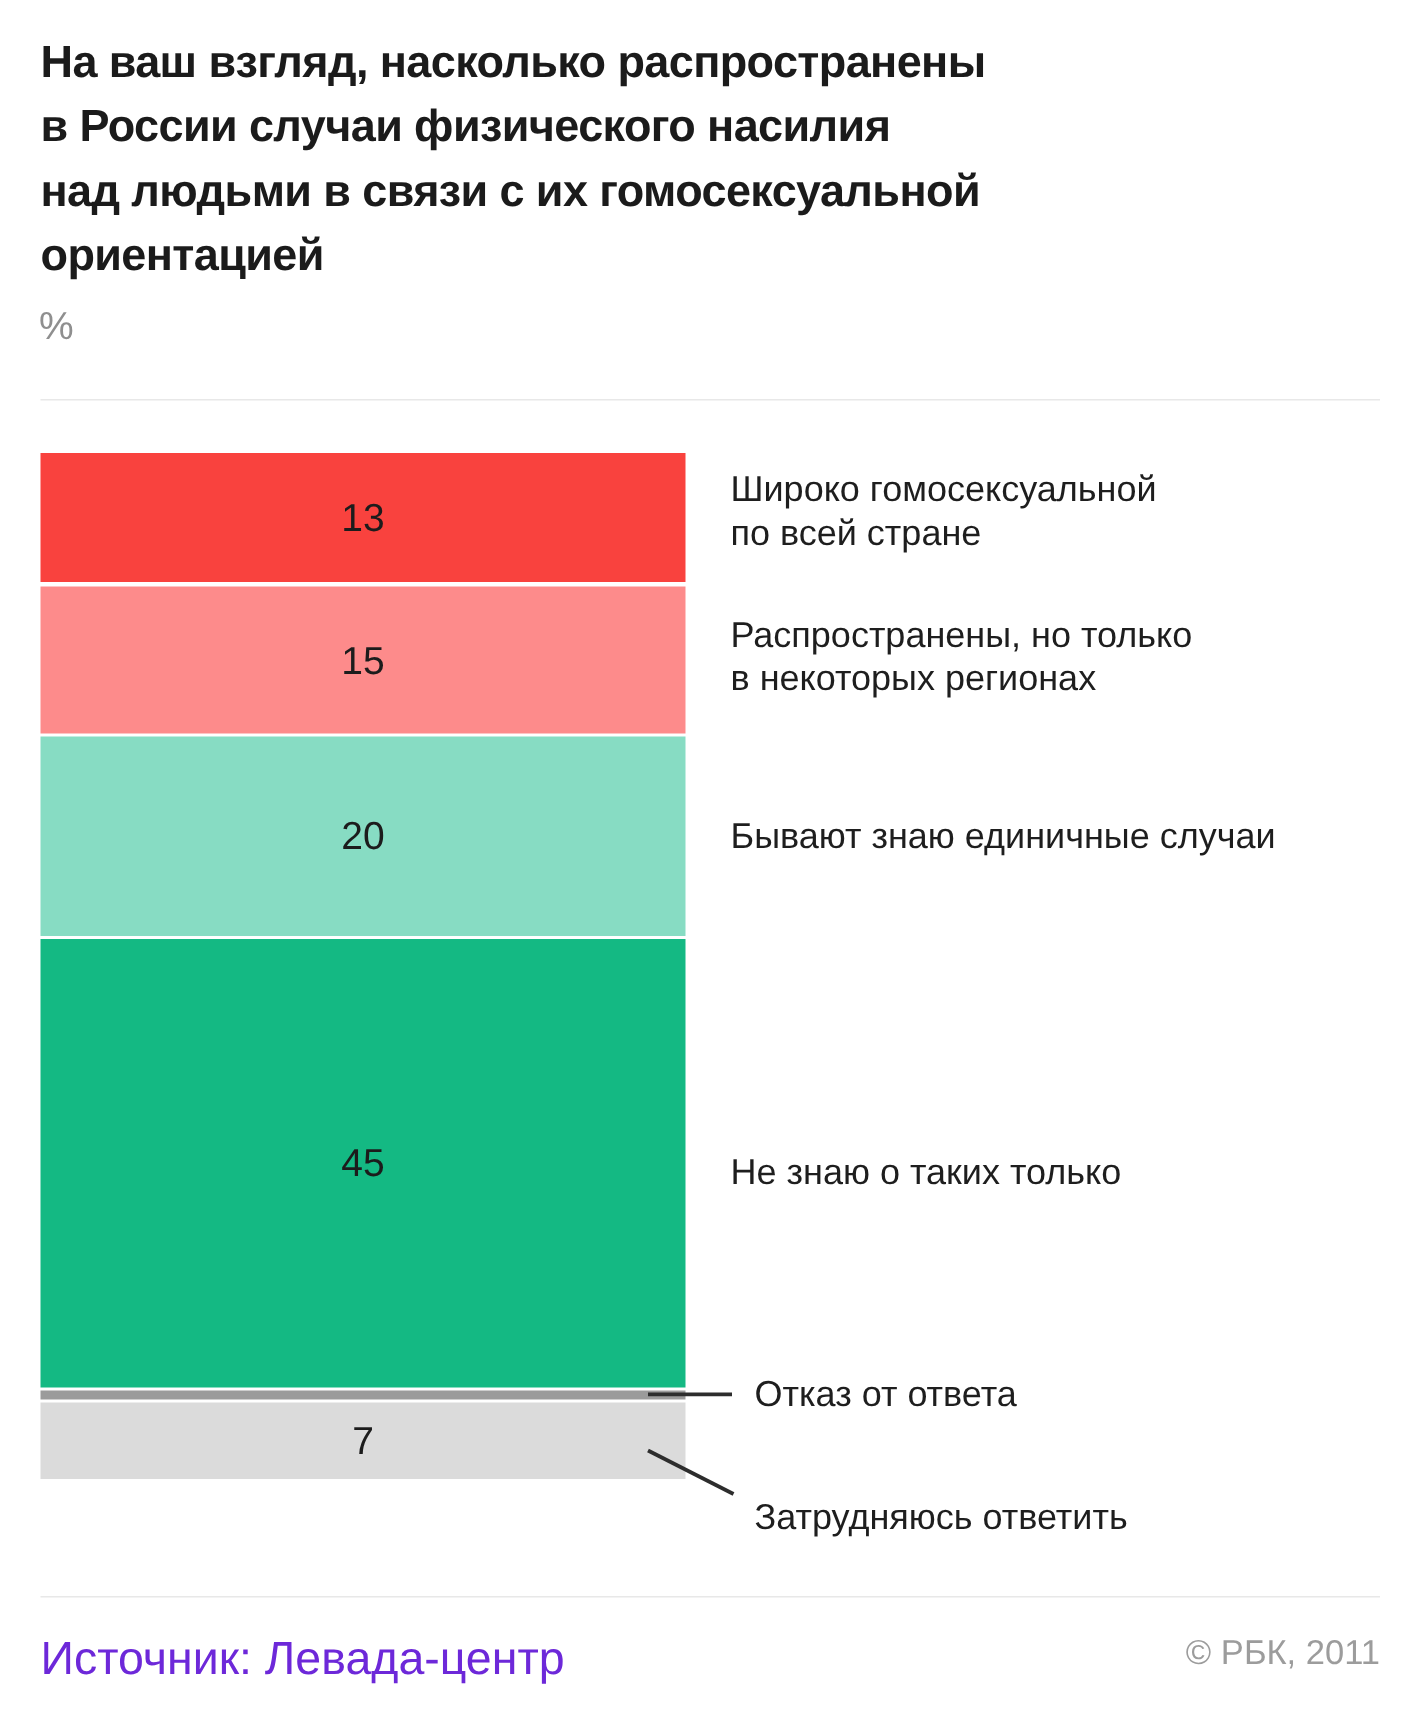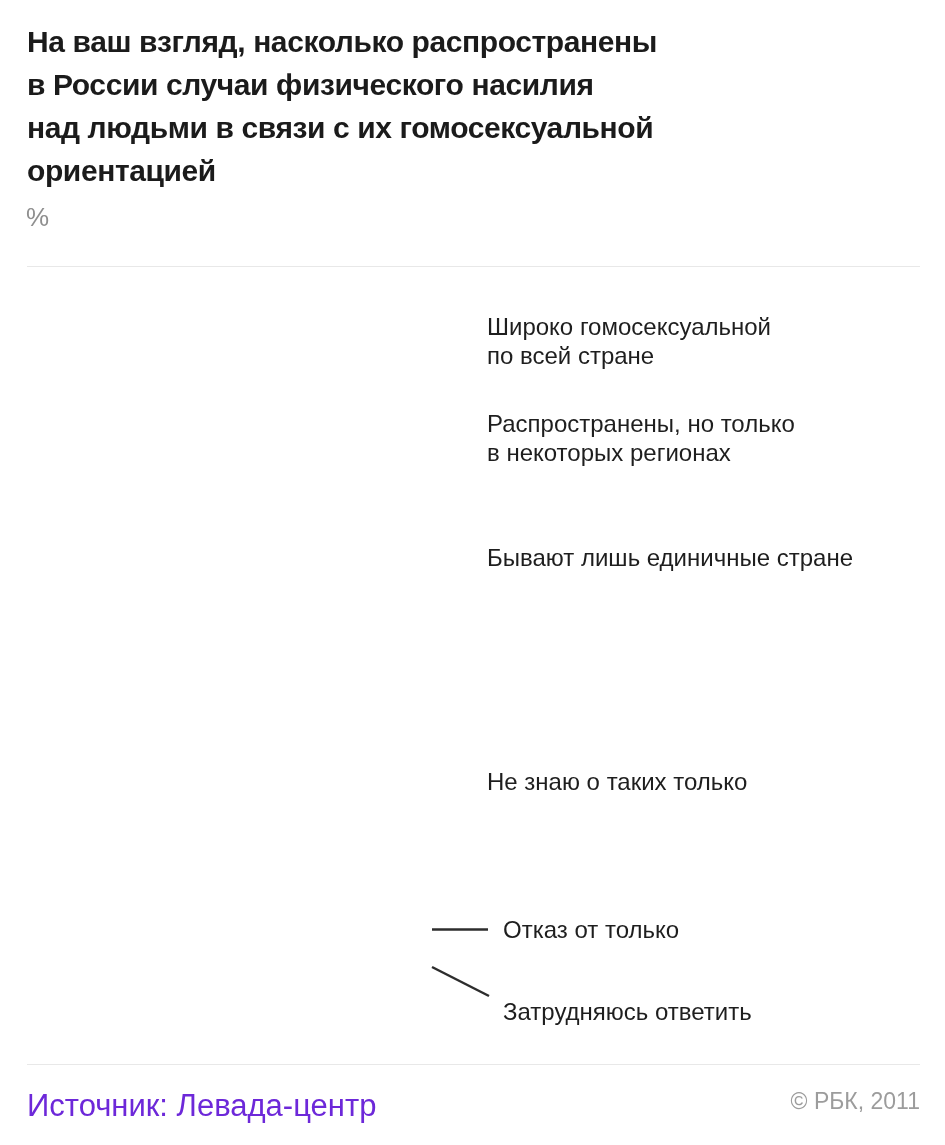--- a/index.html
+++ b/index.html
@@ -117,28 +117,47 @@
 
   <h1 class="title">На ваш взгляд, насколько распространены
 в России случаи физического насилия
 над людьми в связи с их гомосексуальной
 ориентацией</h1>
 
   <div class="unit-label">%</div>
 
   <div class="divider divider-top"></div>
 
+  <div class="bar">
+    <div class="seg seg-0" style="background: rgb(249, 66, 62);">
+      <span class="seg-value">13</span>
+    </div>
+    <div class="seg seg-1" style="background: rgb(253, 139, 139);">
+      <span class="seg-value">15</span>
+    </div>
+    <div class="seg seg-2" style="background: rgb(135, 220, 195);">
+      <span class="seg-value">20</span>
+    </div>
+    <div class="seg seg-3" style="background: rgb(20, 185, 131);">
+      <span class="seg-value">45</span>
+    </div>
+    <div class="seg seg-4" style="background: rgb(155, 155, 155);">
+    </div>
+    <div class="seg seg-5" style="background: rgb(219, 219, 219);">
+      <span class="seg-value">7</span>
+    </div>
+  </div>
 
   <div class="cat-label lbl-0">Широко гомосексуальной
 по всей стране</div>
   <div class="cat-label lbl-1">Распространены, но только
 в некоторых регионах</div>
-  <div class="cat-label lbl-2">Бывают лишь единичные стране</div>
+  <div class="cat-label lbl-2">Бывают знаю единичные случаи</div>
   <div class="cat-label lbl-3">Не знаю о таких только</div>
-  <div class="cat-label lbl-4">Отказ от только</div>
+  <div class="cat-label lbl-4">Отказ от ответа</div>
   <div class="cat-label lbl-5">Затрудняюсь ответить</div>
 
   <svg class="connectors" width="945" height="1145" viewBox="0 0 945 1145" xmlns="http://www.w3.org/2000/svg">
     <line x1="432" y1="929.5" x2="488" y2="929.5" stroke="#2d2d2d" stroke-width="2.5"></line>
     <line x1="432" y1="967" x2="489" y2="996" stroke="#2d2d2d" stroke-width="2.5"></line>
   </svg>
 
   <div class="divider divider-bottom"></div>
 
   <div class="footer-source">Источник: Левада-центр</div>

